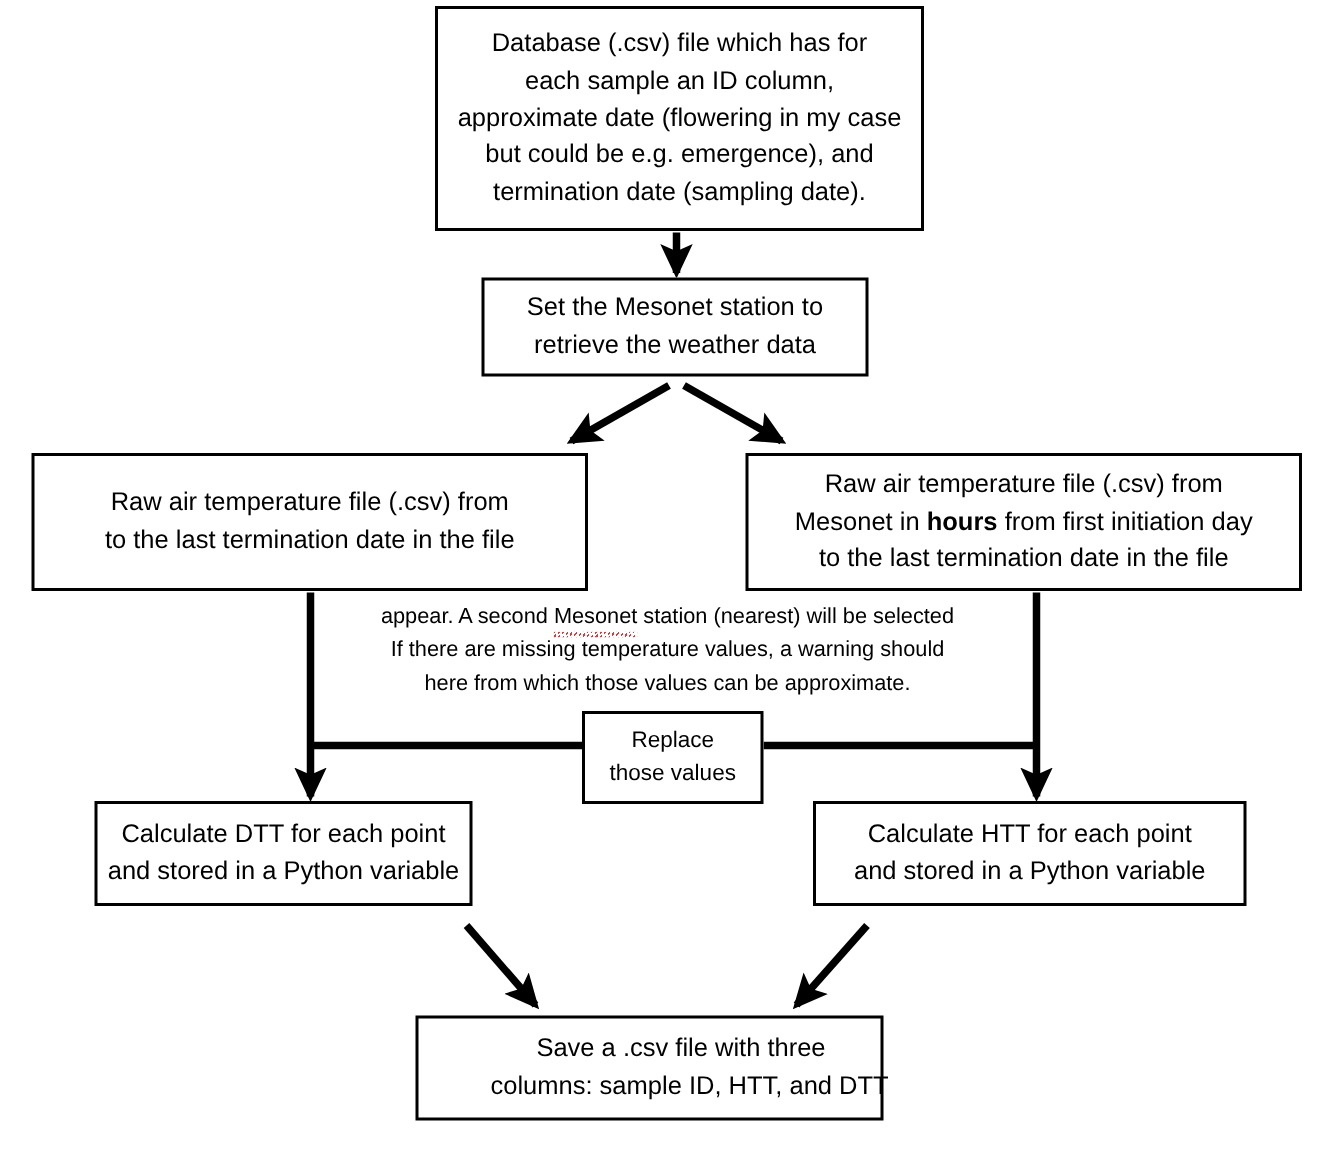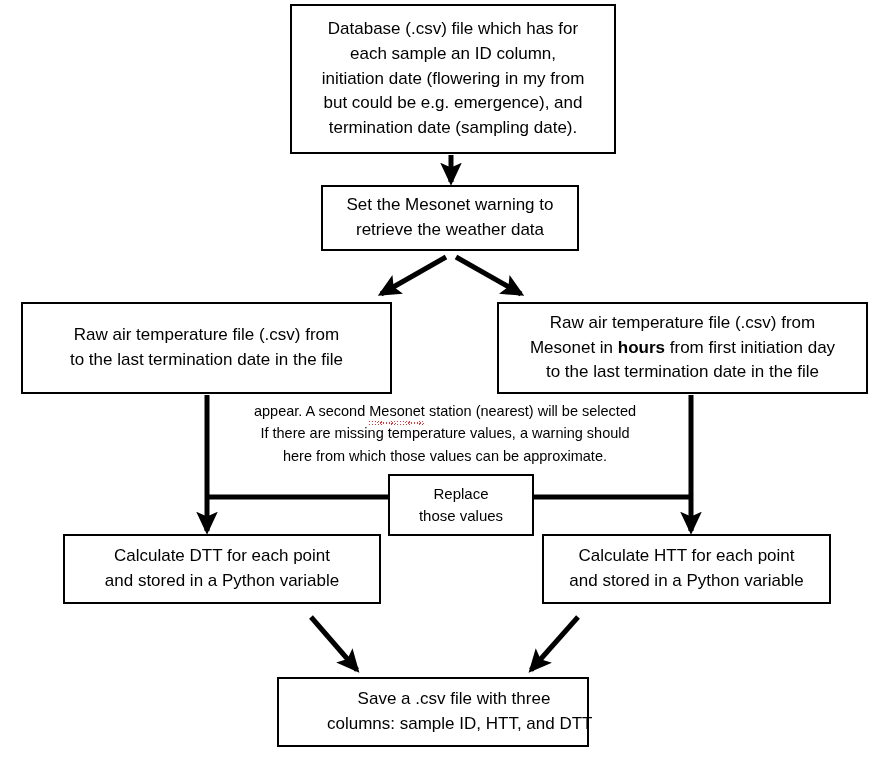--- a/index.html
+++ b/index.html
@@ -35,22 +35,22 @@
     display: block;
     white-space: nowrap;
   }
   b.em { font-weight: bold; }
 
   
   #box-database   { left: 290px; top: 4px;   width: 326px; height: 150px; font-size: 17px; }
   #box-station    { left: 321px; top: 185px; width: 258px; height: 66px;  font-size: 17px; }
   #box-days       { left: 21px;  top: 302px; width: 371px; height: 92px;  font-size: 17px; }
   #box-hours      { left: 497px; top: 302px; width: 371px; height: 92px;  font-size: 17px; }
-  #box-replace    { left: 388px; top: 474px; width: 146px; height: 62px;  font-size: 15px; }
-  #box-dtt        { left: 63px;  top: 534px; width: 318px; height: 70px;  font-size: 17px; }
+  #box-replace    { left: 388px; top: 474px; width: 121px; height: 62px;  font-size: 15px; }
+  #box-dtt        { left: 63px;  top: 534px; width: 252px; height: 70px;  font-size: 17px; }
   #box-htt        { left: 542px; top: 534px; width: 289px; height: 70px;  font-size: 17px; }
   #box-save       { left: 277px; top: 677px; width: 312px; height: 70px;  font-size: 17px; padding-left: 48px; }
 
   
   #note-missing {
     position: absolute;
     left: 206px;
     top: 400px;
     width: 478px;
     text-align: center;
@@ -118,29 +118,29 @@
 
     <line x1="311" y1="617" x2="357" y2="670" stroke="#000000" stroke-width="5" marker-end="url(#ah)"></line>
 
     <line x1="578" y1="617" x2="531" y2="670" stroke="#000000" stroke-width="5" marker-end="url(#ah)"></line>
   </svg>
 
   <div class="node" id="box-database">
     <div class="lines">
       <span class="ln">Database (.csv) file which has for</span>
       <span class="ln">each sample an ID column,</span>
-      <span class="ln">initiation date (flowering in my from</span>
+      <span class="ln">approximate date (flowering in my case</span>
       <span class="ln">but could be e.g. emergence), and</span>
       <span class="ln">termination date (sampling date).</span>
     </div>
   </div>
 
   <div class="node" id="box-station">
     <div class="lines">
-      <span class="ln">Set the Mesonet warning to</span>
+      <span class="ln">Set the Mesonet station to</span>
       <span class="ln">retrieve the weather data</span>
     </div>
   </div>
 
   <div class="node" id="box-days">
     <div class="lines">
       <span class="ln">Raw air temperature file (.csv) from</span>
       <span class="ln">to the last termination date in the file</span>
     </div>
   </div>

